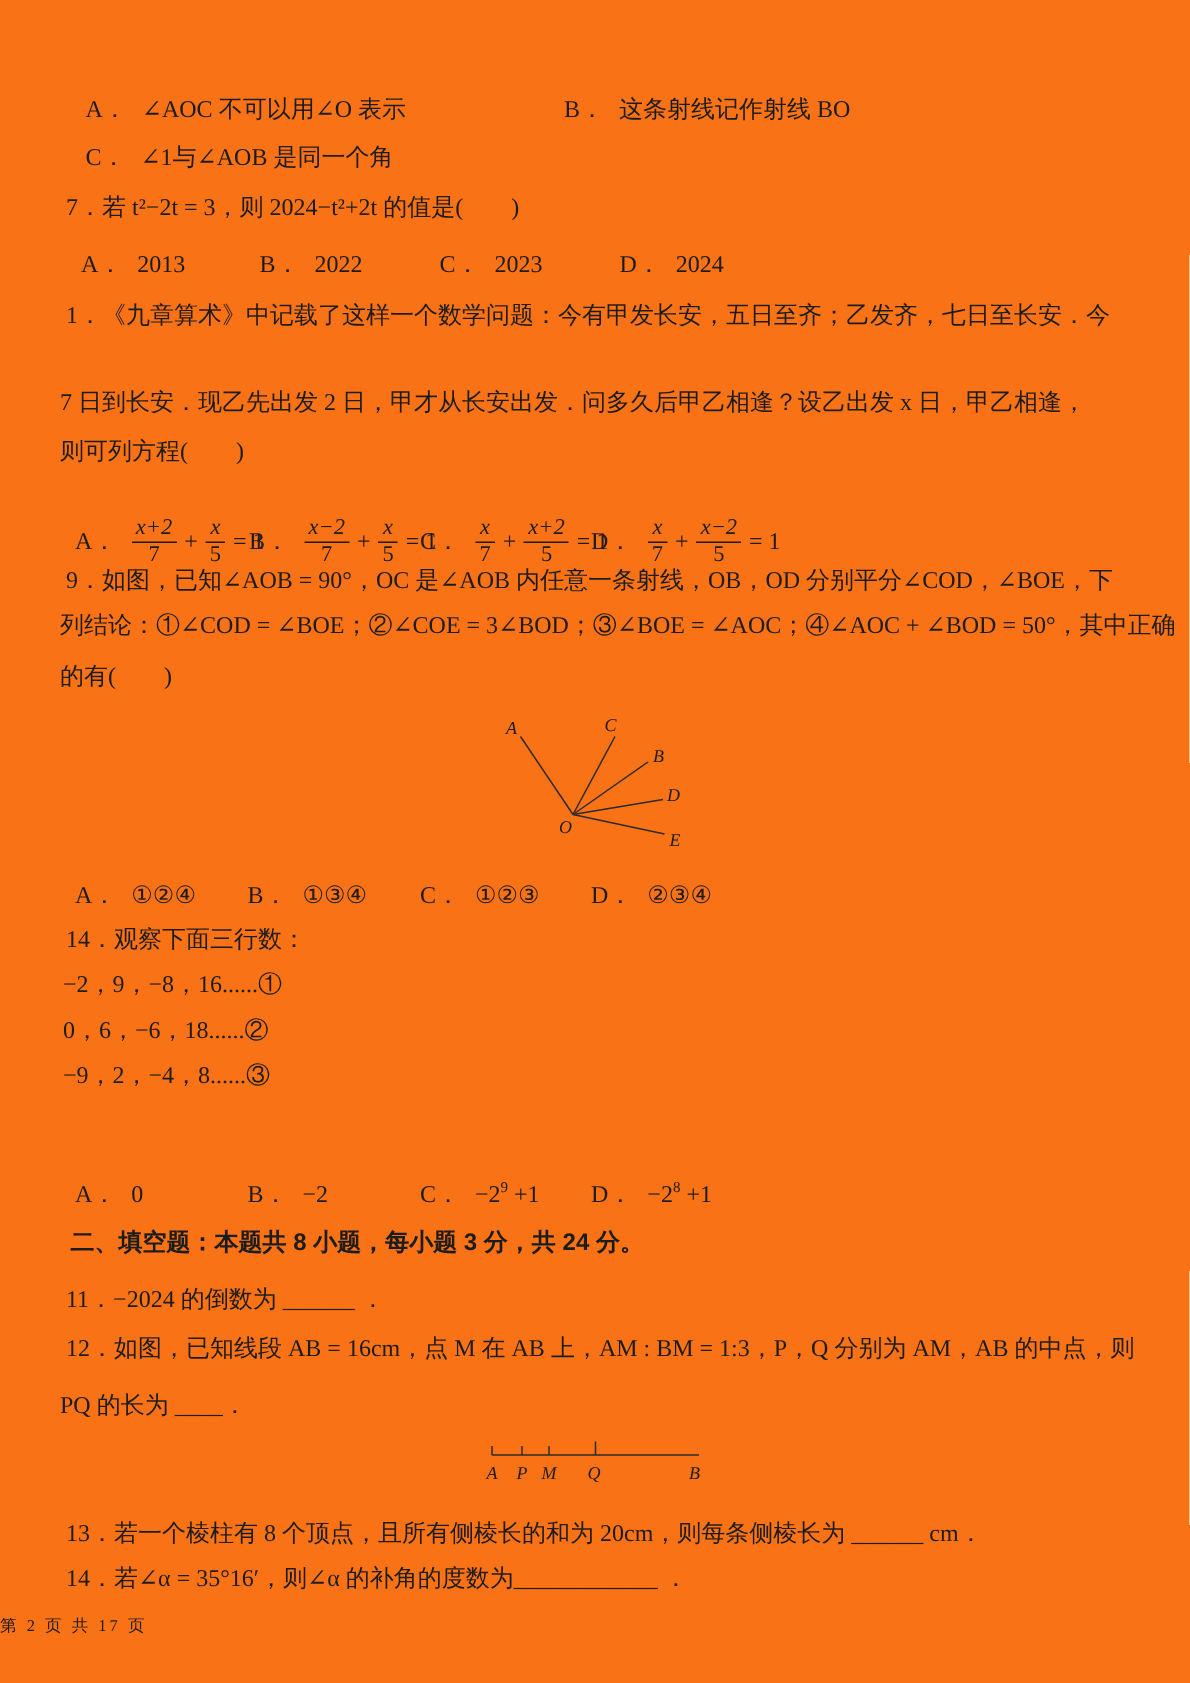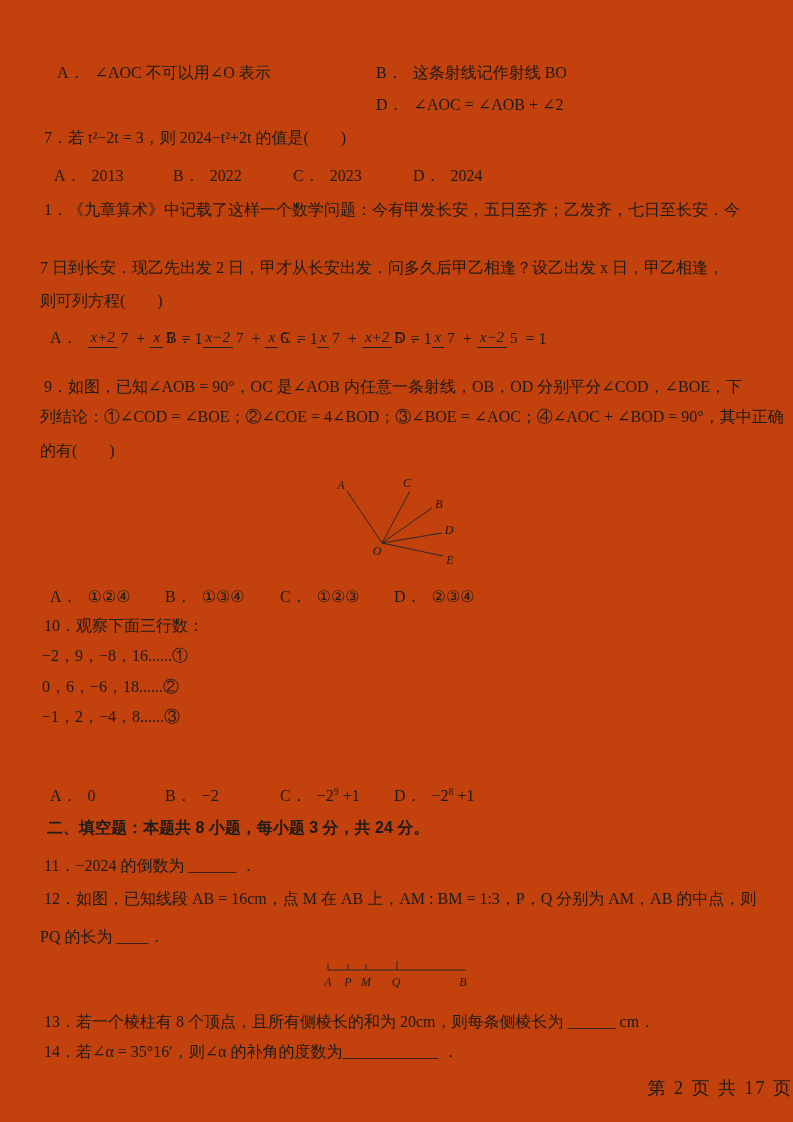--- a/index.html
+++ b/index.html
@@ -1,47 +1,47 @@
 <!DOCTYPE html>
 <html><head>
 <meta charset="utf-8">
 <style>
   html,body{margin:0;padding:0;background:#ffffff;}
   .page{
     position:relative;
     width:793px;height:1122px;
-    background:#c2410c;
+    background:#f97316;
     color:#1c1c1c;
     font-family:"Liberation Serif","DejaVu Serif",serif;
     font-size:16px;
     overflow:hidden;
     text-decoration:underline;
   }
   .ln{position:absolute;white-space:pre;}
   .lbl{margin-right:10px;display:inline-block;}
   .bold{font-family:"Liberation Sans","DejaVu Sans",sans-serif;font-weight:bold;font-size:16px;}
   .fopt{display:inline-flex;align-items:center;white-space:pre;}
   .fopt .lbl{margin-right:8px;}
-  .frac{display:inline-flex;flex-direction:row;align-items:center;font-size:15px;line-height:1.15;font-style:italic;margin:0 2px;}
+  .frac{display:inline-flex;flex-direction:column;align-items:center;font-size:15px;line-height:1.15;font-style:italic;margin:16px 2px;}
   .frac .fn{border-bottom:1px solid #1c1c1c;padding:0 3px;}
   .frac .fd{padding:0 3px;font-style:normal;}
   .op{margin:0 3px;}
   sup{font-size:10px;}
   svg text{font-family:"Liberation Serif","DejaVu Serif",serif;font-style:italic;font-size:12px;fill:#1c1c1c;}
   svg line{stroke:#2b2b2b;stroke-width:1;}
-  .footer{position:absolute;left:0;right:0;text-align:right;font-size:18px;letter-spacing:2px;}
+  .footer{position:absolute;left:0;right:0;text-align:left;font-size:11px;letter-spacing:2px;}
 </style>
 </head>
 <body>
 
 <div class="page">
 
   <div class="ln" style="left:57px;top:63px"><span class="lbl">A．</span><span>∠AOC 不可以用∠O 表示</span></div>
   <div class="ln" style="left:376px;top:63px"><span class="lbl">B．</span><span>这条射线记作射线 BO</span></div>
-  <div class="ln" style="left:376px;top:95px"><span class="lbl">D．</span><span>∠AOC = ∠AOB + ∠2</span></div>
+  <div class="ln" style="left:57px;top:95px"><span class="lbl">C．</span><span>∠1与∠AOB 是同一个角</span></div>
 
   <div class="ln" style="left:44px;top:128px">7．若 t²−2t = 3，则 2024−t²+2t 的值是(　　)</div>
   <div class="ln" style="left:54px;top:166px"><span class="lbl">A．</span><span>2013</span></div>
   <div class="ln" style="left:173px;top:166px"><span class="lbl">B．</span><span>2022</span></div>
   <div class="ln" style="left:293px;top:166px"><span class="lbl">C．</span><span>2023</span></div>
   <div class="ln" style="left:413px;top:166px"><span class="lbl">D．</span><span>2024</span></div>
 
   <div class="ln" style="left:44px;top:200px">1．《九章算术》中记载了这样一个数学问题：今有甲发长安，五日至齐；乙发齐，七日至长安．今</div>
   <div class="ln" style="left:40px;top:258px">7 日到长安．现乙先出发 2 日，甲才从长安出发．问多久后甲乙相逢？设乙出发 x 日，甲乙相逢，</div>
   <div class="ln" style="left:40px;top:291px">则可列方程(　　)</div>
@@ -69,21 +69,21 @@
   </div>
   <div class="ln fopt" style="left:394px;top:328px">
     <span class="lbl">D．</span>
     <span class="frac"><span class="fn">x</span><span class="fd">7</span></span>
     <span class="op">+</span>
     <span class="frac"><span class="fn">x−2</span><span class="fd">5</span></span>
     <span class="op">= 1</span>
   </div>
 
   <div class="ln" style="left:44px;top:377px">9．如图，已知∠AOB = 90°，OC 是∠AOB 内任意一条射线，OB，OD 分别平分∠COD，∠BOE，下</div>
-  <div class="ln" style="left:40px;top:407px">列结论：①∠COD = ∠BOE；②∠COE = 4∠BOD；③∠BOE = ∠AOC；④∠AOC + ∠BOD = 90°，其中正确</div>
+  <div class="ln" style="left:40px;top:407px">列结论：①∠COD = ∠BOE；②∠COE = 3∠BOD；③∠BOE = ∠AOC；④∠AOC + ∠BOD = 50°，其中正确</div>
   <div class="ln" style="left:40px;top:441px">的有(　　)</div>
 
   <svg style="position:absolute;left:300px;top:470px" width="220" height="110" viewBox="0 0 220 110">
     <line x1="82" y1="73" x2="47" y2="21"></line>
     <line x1="82" y1="73" x2="110" y2="21"></line>
     <line x1="82" y1="73" x2="132" y2="38"></line>
     <line x1="82" y1="73" x2="142" y2="63"></line>
     <line x1="82" y1="73" x2="143" y2="86"></line>
     <text x="41" y="19" text-anchor="middle">A</text>
     <text x="107" y="17" text-anchor="middle">C</text>
@@ -91,24 +91,24 @@
     <text x="149" y="64" text-anchor="middle">D</text>
     <text x="150" y="94" text-anchor="middle">E</text>
     <text x="77" y="85" text-anchor="middle">O</text>
   </svg>
 
   <div class="ln" style="left:50px;top:587px"><span class="lbl">A．</span><span>①②④</span></div>
   <div class="ln" style="left:165px;top:587px"><span class="lbl">B．</span><span>①③④</span></div>
   <div class="ln" style="left:280px;top:587px"><span class="lbl">C．</span><span>①②③</span></div>
   <div class="ln" style="left:394px;top:587px"><span class="lbl">D．</span><span>②③④</span></div>
 
-  <div class="ln" style="left:44px;top:616px">10．观察下面三行数：</div>
+  <div class="ln" style="left:44px;top:616px">14．观察下面三行数：</div>
   <div class="ln" style="left:42px;top:646px">−2，9，−8，16......①</div>
   <div class="ln" style="left:42px;top:677px">0，6，−6，18......②</div>
-  <div class="ln" style="left:42px;top:707px">−1，2，−4，8......③</div>
+  <div class="ln" style="left:42px;top:707px">−9，2，−4，8......③</div>
 
   <div class="ln" style="left:50px;top:786px"><span class="lbl">A．</span><span>0</span></div>
   <div class="ln" style="left:165px;top:786px"><span class="lbl">B．</span><span>−2</span></div>
   <div class="ln" style="left:280px;top:786px"><span class="lbl">C．</span><span>−2</span><sup>9</sup><span> +1</span></div>
   <div class="ln" style="left:394px;top:786px"><span class="lbl">D．</span><span>−2</span><sup>8</sup><span> +1</span></div>
 
   <div class="ln bold" style="left:47px;top:818px">二、填空题：本题共 8 小题，每小题 3 分，共 24 分。</div>
 
   <div class="ln" style="left:44px;top:856px">11．−2024 的倒数为 ______ ．</div>
 

